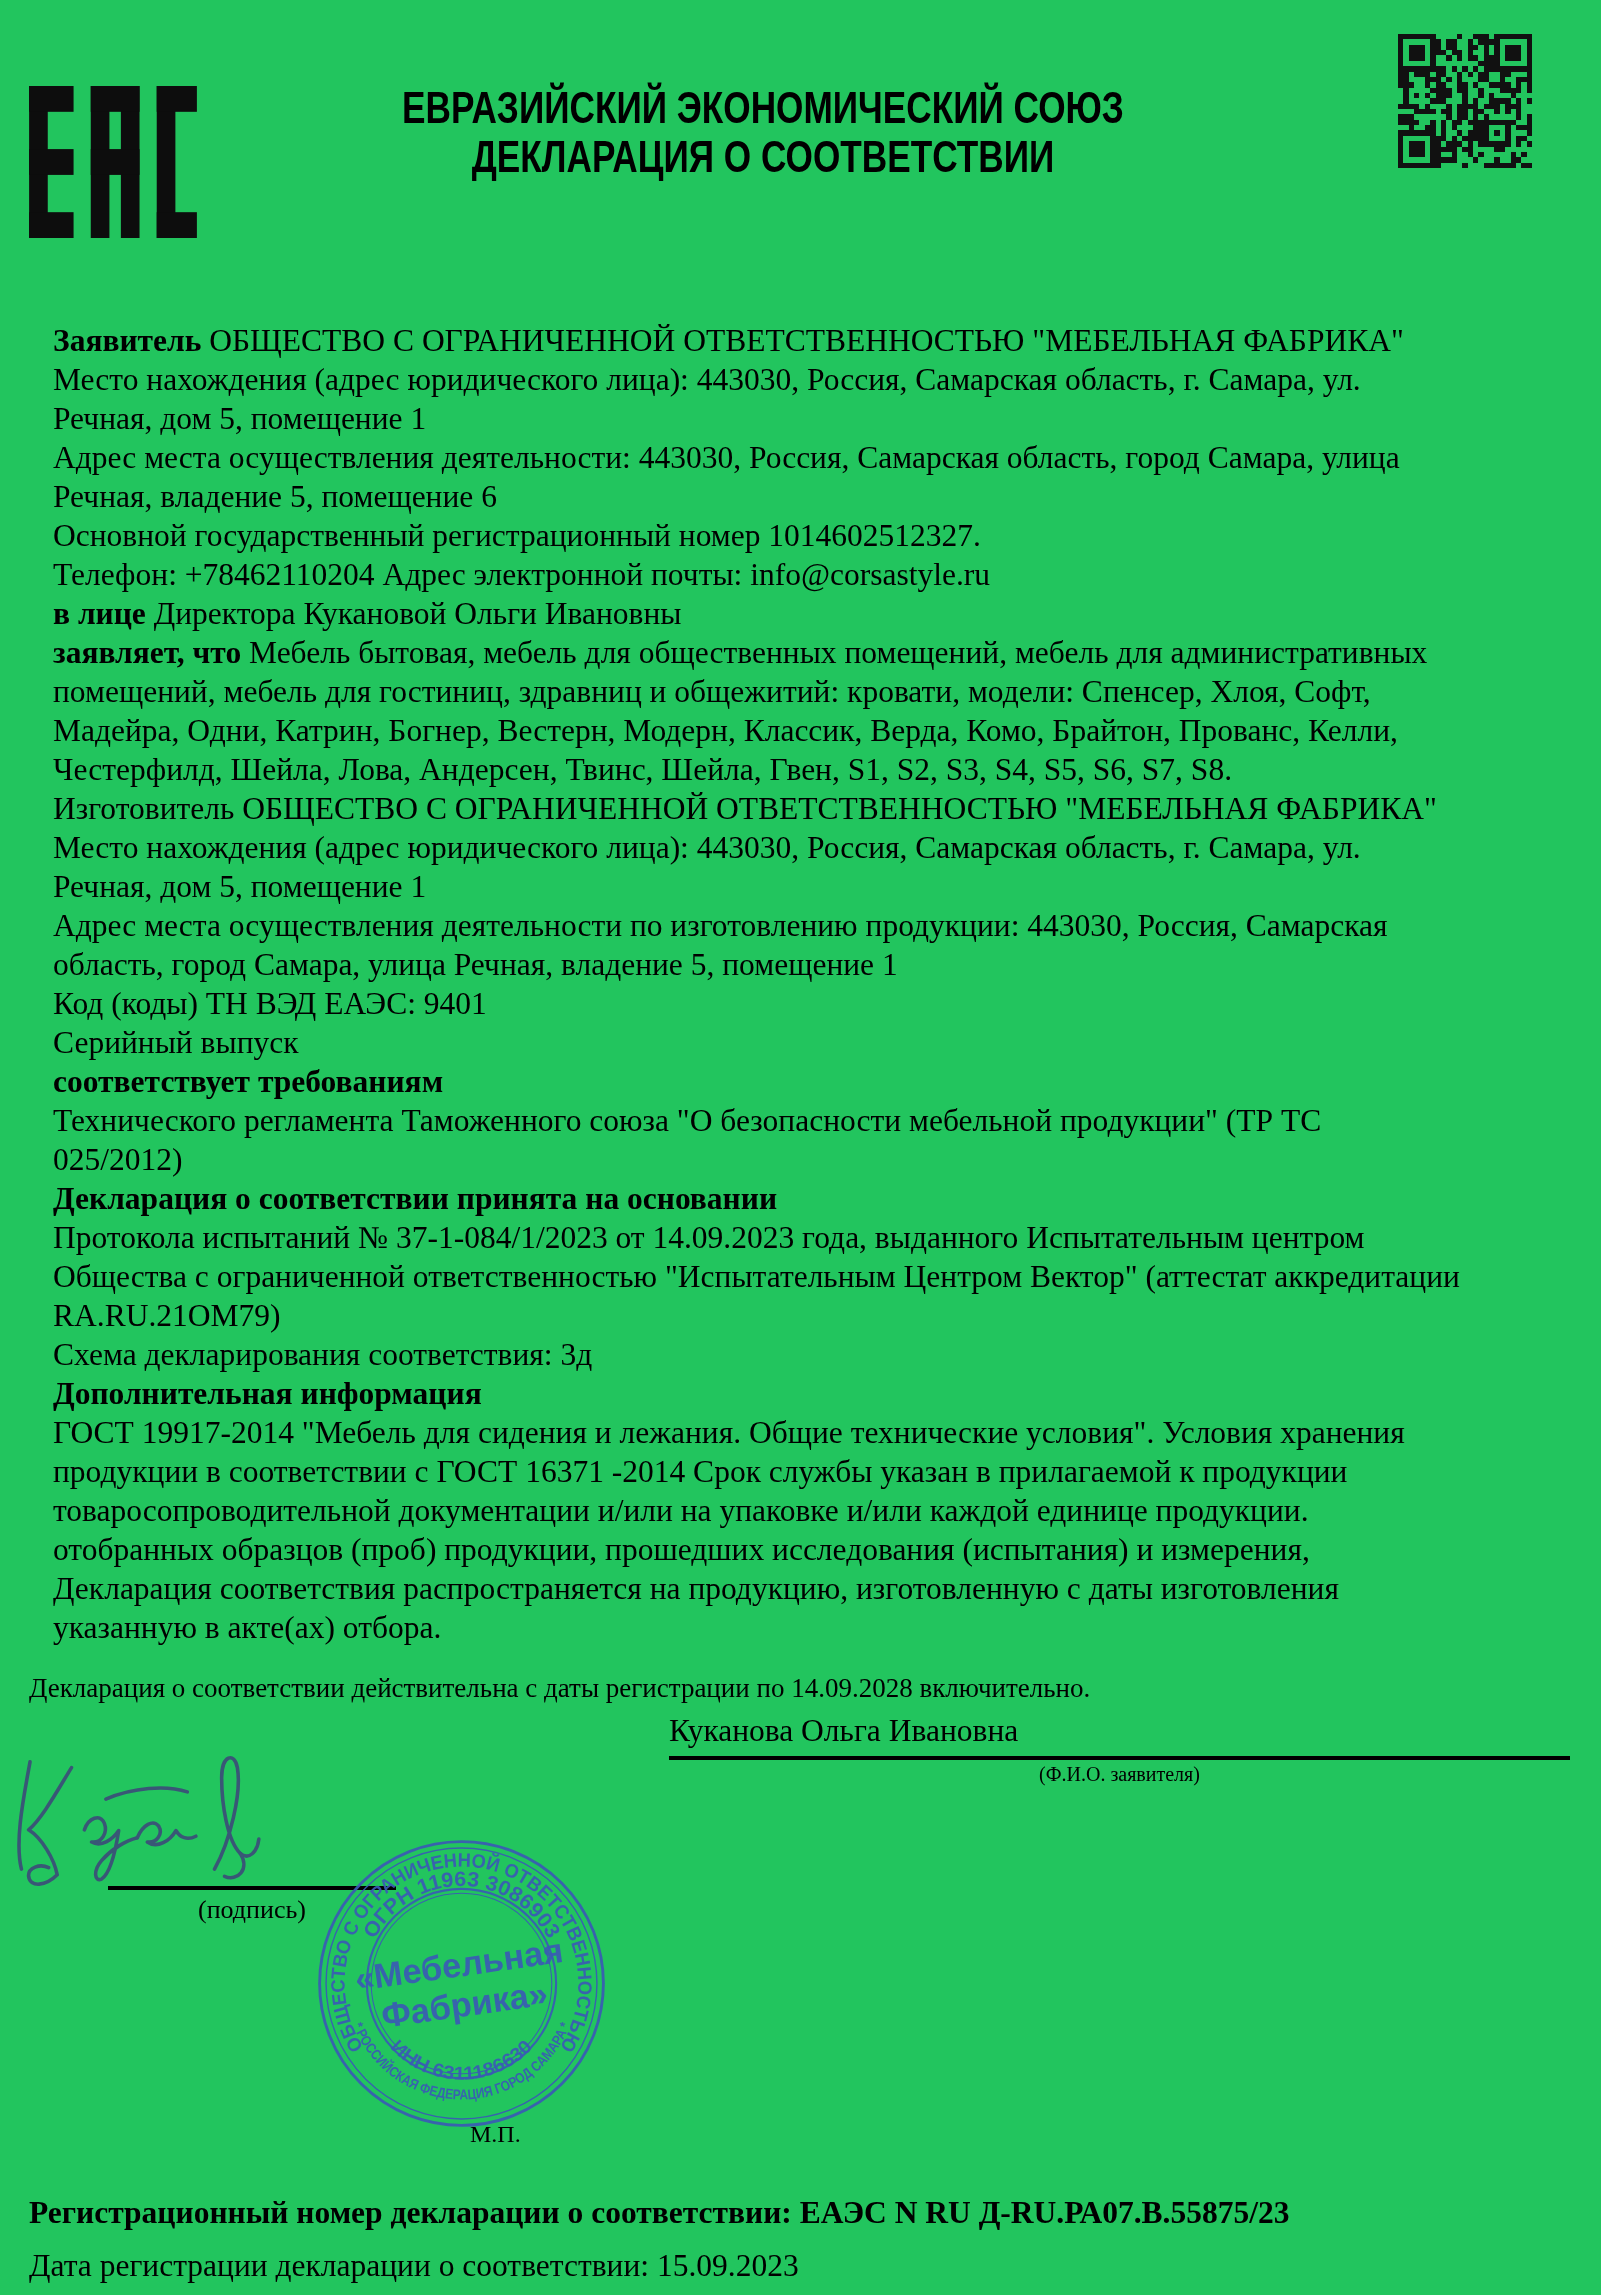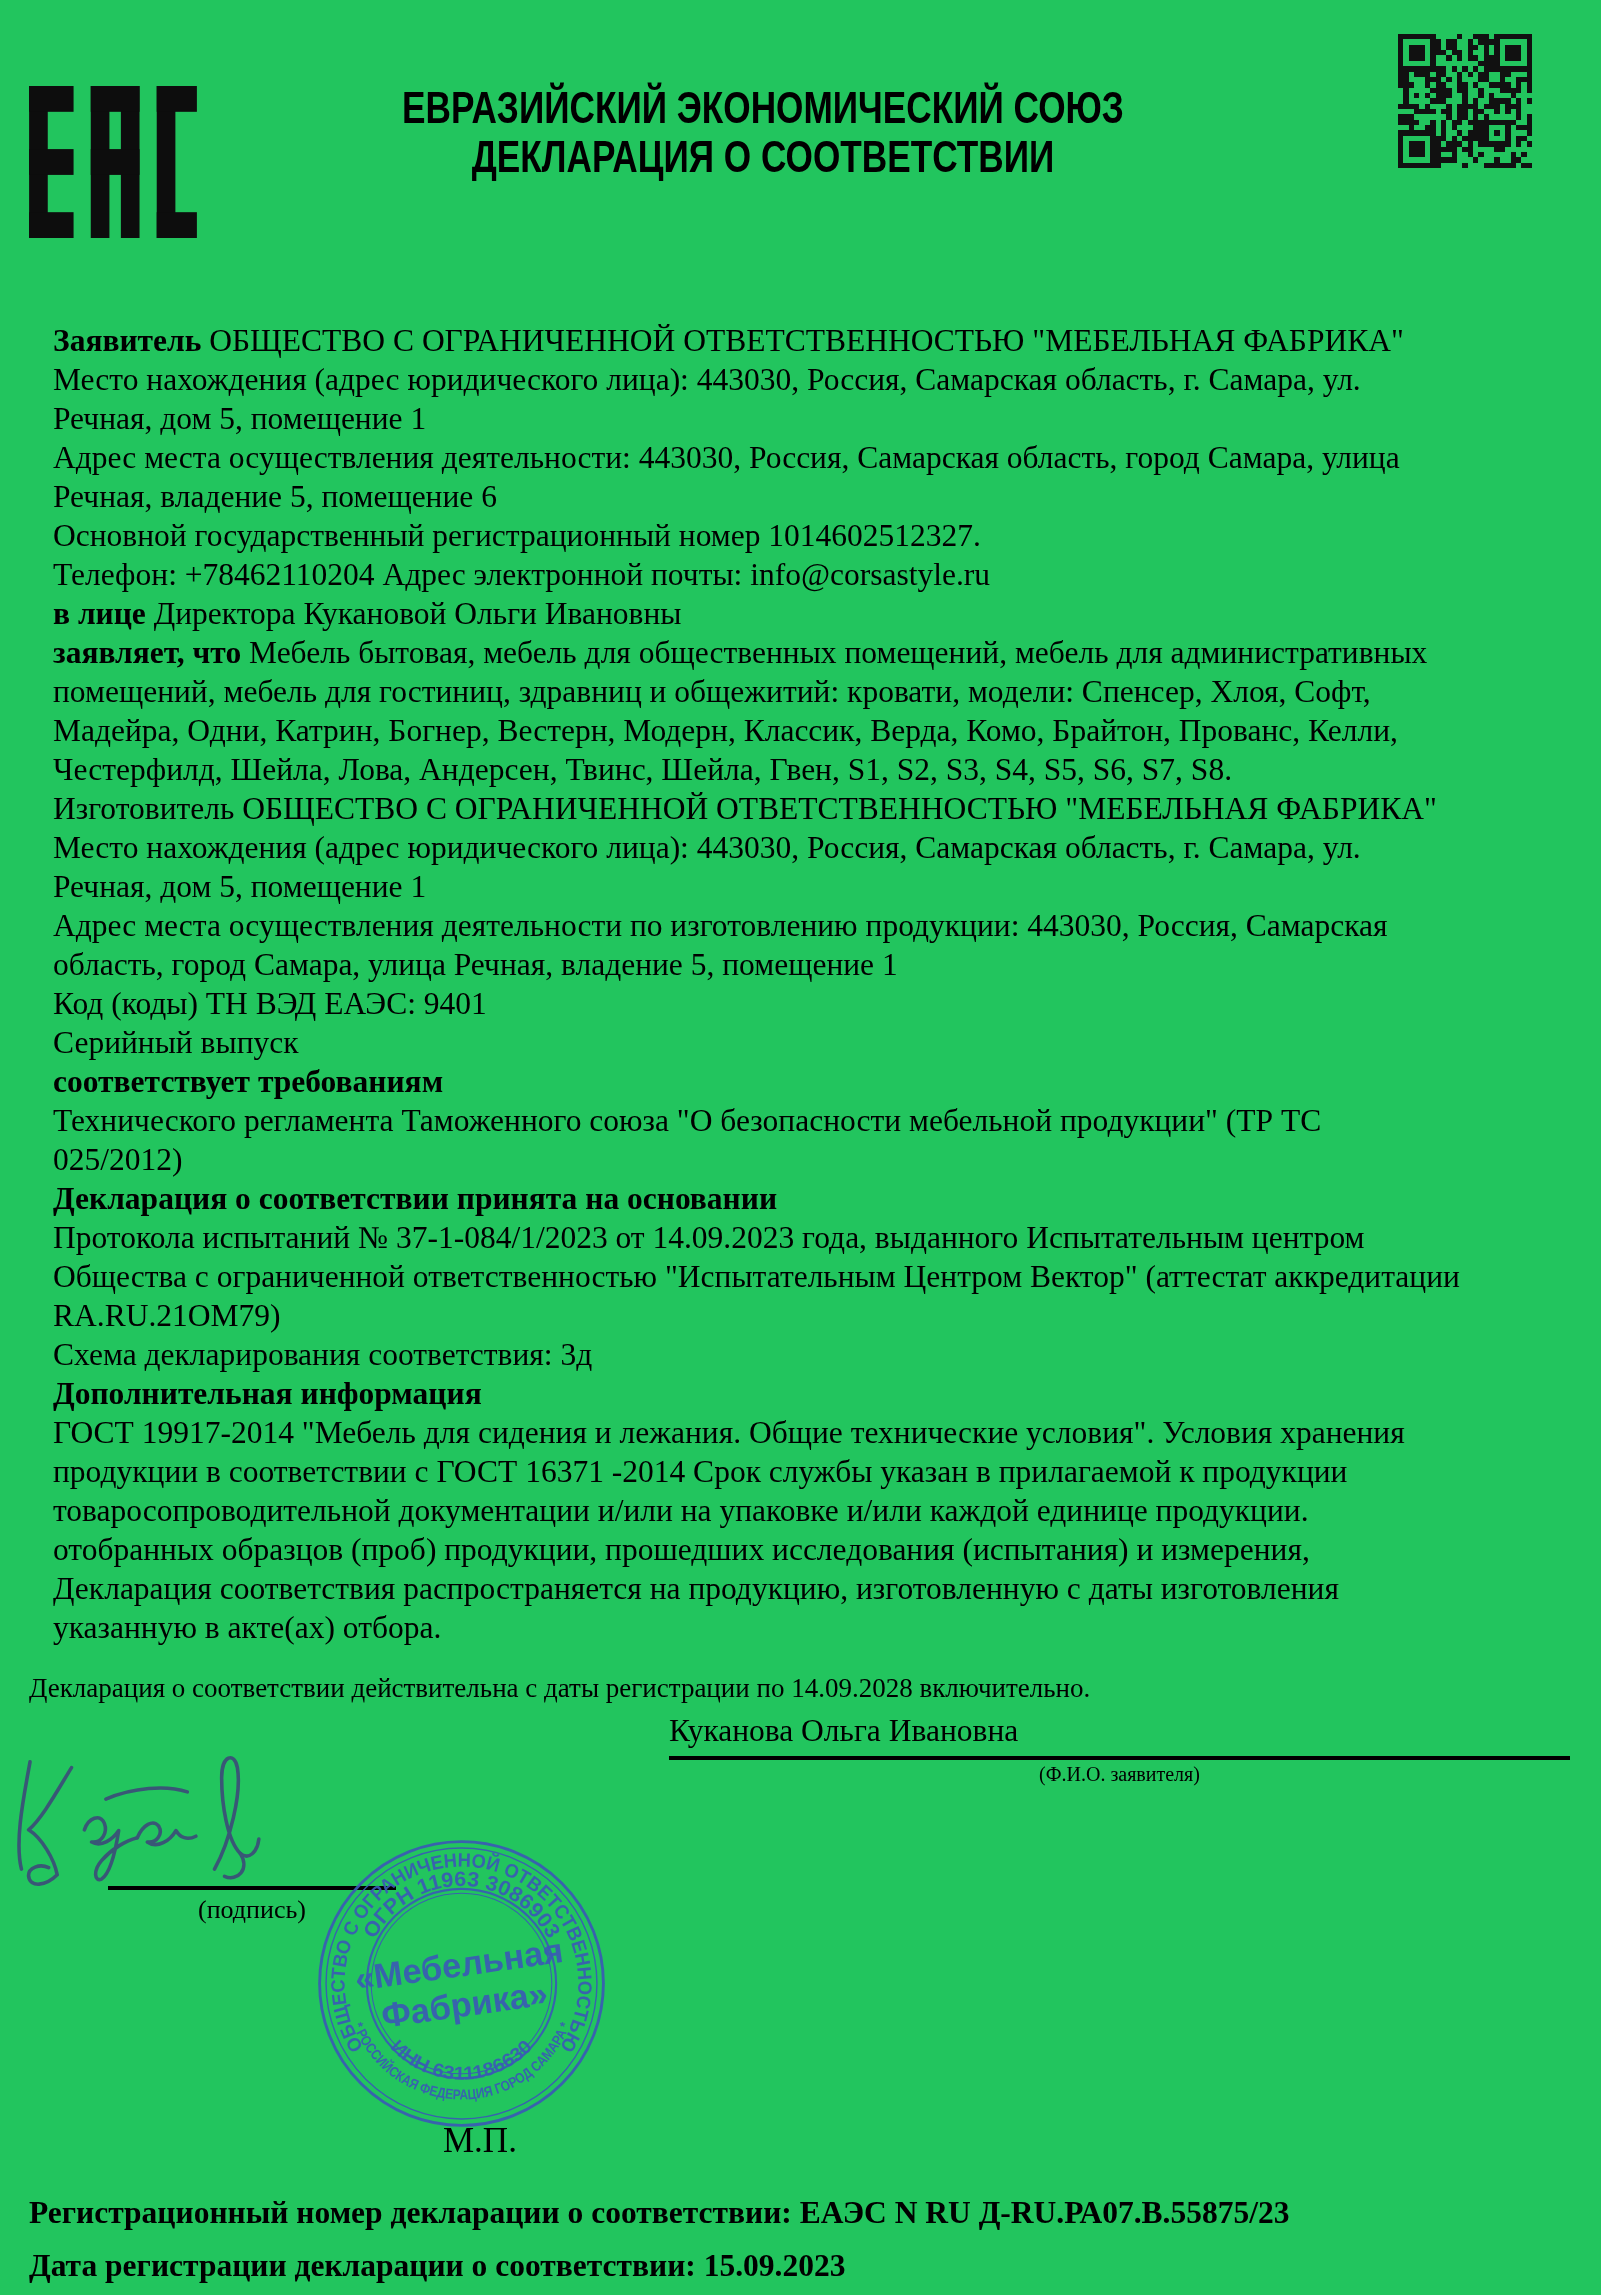--- a/index.html
+++ b/index.html
@@ -22,24 +22,24 @@
   .b{font-weight:700;}
   .validity-line{position:absolute;left:29px;top:1673px;font-size:27px;font-weight:400;white-space:nowrap;}
   
   .applicant-name{position:absolute;left:669px;top:1713px;width:901px;text-align:left;font-size:31.5px;}
   .fio-rule{position:absolute;left:669px;top:1756px;width:901px;height:3.6px;background:#000;}
   .fio-caption{position:absolute;left:669px;top:1763px;width:901px;text-align:center;font-size:20px;}
   .sign-svg{position:absolute;left:0px;top:1733px;}
   .sig-rule{position:absolute;left:108px;top:1886px;width:288px;height:3.6px;background:#000;}
   .sig-caption{position:absolute;left:108px;top:1895px;width:288px;text-align:center;font-size:26px;}
   .stamp-svg{position:absolute;left:311px;top:1833px;}
-  .mp-label{position:absolute;left:443px;top:2121px;font-size:35px;}
+  .mp-label{position:absolute;left:470px;top:2121px;font-size:24px;}
   
   .footer-reg{position:absolute;left:29px;top:2195px;font-size:31.5px;font-weight:700;white-space:nowrap;}
-  .footer-date{position:absolute;left:29px;top:2248px;font-size:31.5px;font-weight:700;white-space:nowrap;}
+  .footer-date{position:absolute;left:29px;top:2248px;font-size:31.5px;font-weight:400;white-space:nowrap;}
   .stamp-text{font-family:"Liberation Sans",sans-serif;font-weight:700;}
 </style>
 </head>
 <body>
 
 <div class="page">
 
   <svg class="eac-logo" width="168" height="152" viewBox="0 0 234 212" aria-hidden="true">
     <g fill="#0d0d0d">
 

